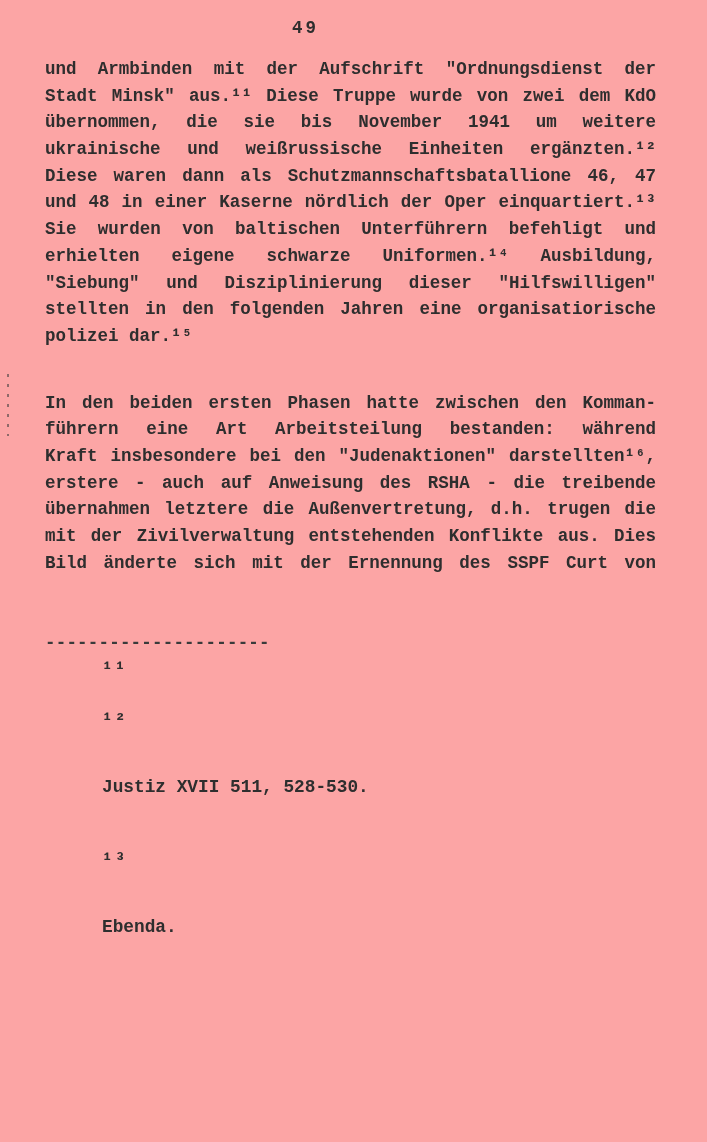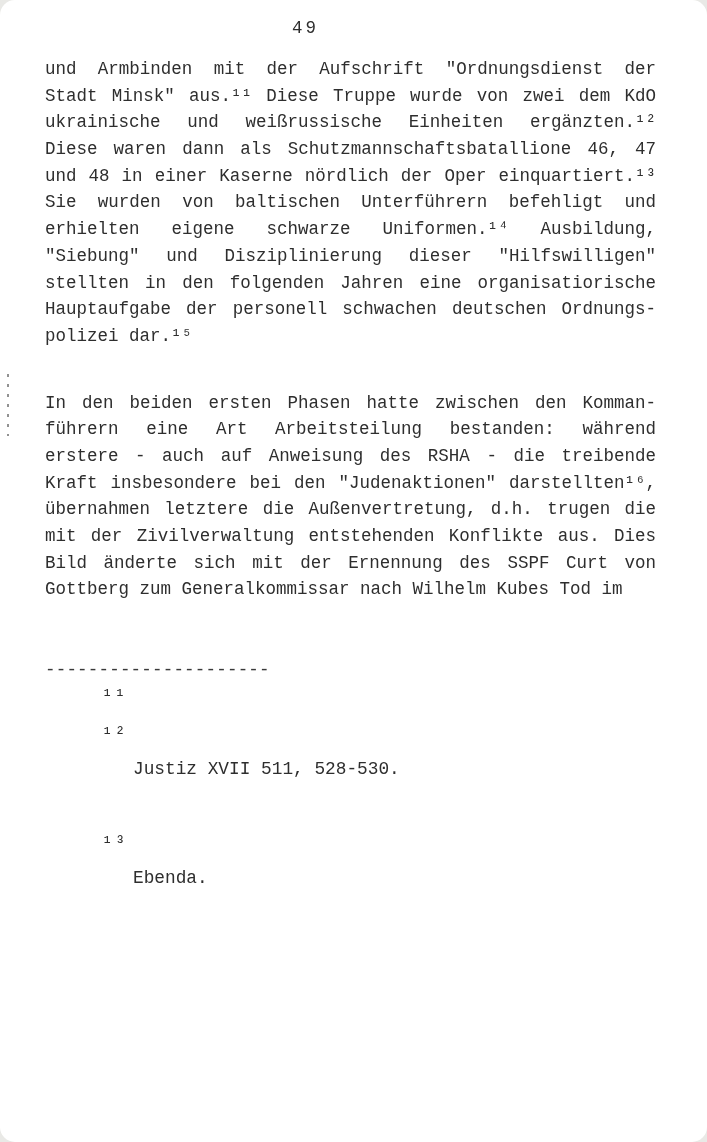--- a/index.html
+++ b/index.html
@@ -4,25 +4,24 @@
 <style>
   html, body { margin: 0; padding: 0; }
   body {
     width: 707px; height: 1142px;
     background: #e9e9e6;
     font-family: "Liberation Mono", "DejaVu Sans Mono", monospace;
   }
   .page {
     position: relative;
     width: 707px; height: 1142px;
-    background: #ffffff;
+    background: #fca5a5;
     color: #2e2e2e;
-    font-weight: 400;
+    font-weight: 700;
     overflow: hidden;
-    border-radius: 15px;
   }
   .page-number {
     position: absolute;
     left: 292px; top: 18px;
     font-size: 17.5px;
     letter-spacing: 3px;
   }
   .content {
     position: absolute;
     left: 45px; top: 56px;
@@ -50,20 +49,21 @@
   }
   .footnotes {
     margin-top: 4px;
     padding-left: 57px;
     font-size: 17.8px;
     line-height: 17.8px;
   }
   .footnote {
     display: flex;
     margin-bottom: 20px;
+    flex-direction: column;
   }
   .fn-marker {
     flex: 0 0 31px;
     width: 31px;
     letter-spacing: 2px;
     white-space: pre;
   }
   .fn-lines { white-space: pre; }
   .fn-line { min-height: 17.8px; }
   .scan-artifact {
@@ -84,40 +84,39 @@
 
   <div class="page-number">49</div>
 
   <div class="scan-artifact"></div>
 
   <div class="content">
 
     <div class="para para-1">
       <div class="line">und Armbinden mit der Aufschrift "Ordnungsdienst der</div>
       <div class="line">Stadt Minsk" aus.¹¹ Diese Truppe wurde von zwei dem KdO</div>
+      <div class="line">übernommen, die sie bis November 1941 um weitere</div>
       <div class="line">ukrainische und weißrussische Einheiten ergänzten.¹²</div>
       <div class="line">Diese waren dann als Schutzmannschaftsbatallione 46, 47</div>
       <div class="line">und 48 in einer Kaserne nördlich der Oper einquartiert.¹³</div>
       <div class="line">Sie wurden von baltischen Unterführern befehligt und</div>
       <div class="line">erhielten eigene schwarze Uniformen.¹⁴ Ausbildung,</div>
       <div class="line">"Siebung" und Disziplinierung dieser "Hilfswilligen"</div>
       <div class="line">stellten in den folgenden Jahren eine organisatiorische</div>
-      <div class="line">Hauptaufgabe der personell schwachen deutschen Ordnungs-</div>
       <div class="line end">polizei dar.¹⁵</div>
     </div>
 
     <div class="para para-2">
       <div class="line">In den beiden ersten Phasen hatte zwischen den Komman-</div>
       <div class="line">führern eine Art Arbeitsteilung bestanden: während</div>
+      <div class="line">Kraft insbesondere bei den "Judenaktionen" darstellten¹⁶,</div>
       <div class="line">erstere - auch auf Anweisung des RSHA - die treibende</div>
-      <div class="line">Kraft insbesondere bei den "Judenaktionen" darstellten¹⁶,</div>
       <div class="line">übernahmen letztere die Außenvertretung, d.h. trugen die</div>
       <div class="line">mit der Zivilverwaltung entstehenden Konflikte aus. Dies</div>
       <div class="line">Bild änderte sich mit der Ernennung des SSPF Curt von</div>
-      <div class="line end">Gottberg zum Generalkommissar nach Wilhelm Kubes Tod im</div>
     </div>
 
     <div class="separator">---------------------</div>
 
     <div class="footnotes">
 
       <div class="footnote">
         <div class="fn-marker">¹¹</div>
       </div>
 

